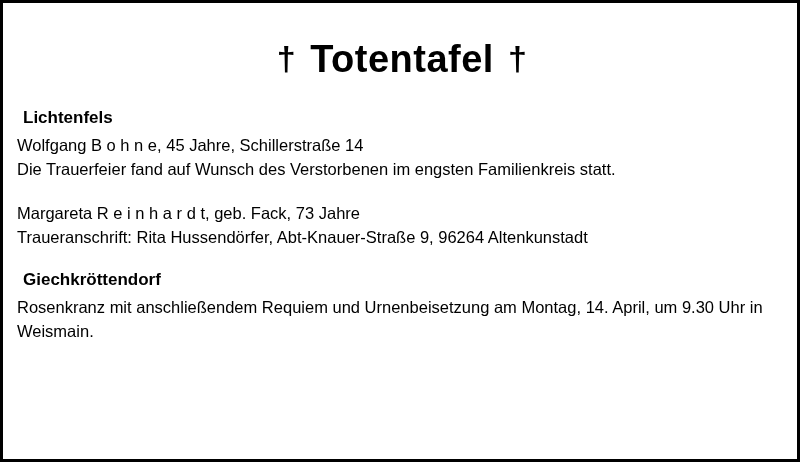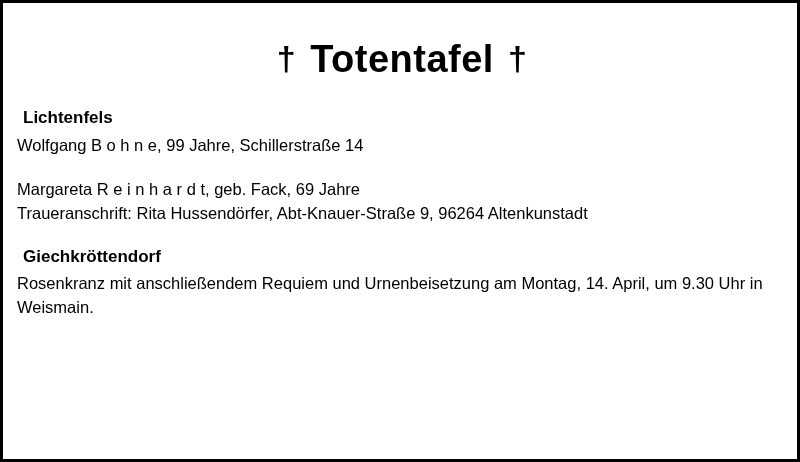--- a/index.html
+++ b/index.html
@@ -60,25 +60,26 @@
 <body>
 
 <div class="notice">
 
   <div class="title">
     <span class="cross">†</span><span>Totentafel</span><span class="cross">†</span>
   </div>
 
   <div class="entry">
     <div class="place">Lichtenfels</div>
-    <div class="line spaced">Wolfgang B o h n e, 99 Jahre, Schillerstraße 14</div>
+    <div class="line spaced">Wolfgang B o h n e, 45 Jahre, Schillerstraße 14</div>
+    <div class="line">Die Trauerfeier fand auf Wunsch des Verstorbenen im engsten Familienkreis statt.</div>
   </div>
 
   <div class="entry">
-    <div class="line spaced">Margareta R e i n h a r d t, geb. Fack, 69 Jahre</div>
+    <div class="line spaced">Margareta R e i n h a r d t, geb. Fack, 73 Jahre</div>
     <div class="line">Traueranschrift: Rita Hussendörfer, Abt-Knauer-Straße 9, 96264 Altenkunstadt</div>
   </div>
 
   <div class="entry">
     <div class="place">Giechkröttendorf</div>
     <div class="line">Rosenkranz mit anschließendem Requiem und Urnenbeisetzung am Montag, 14. April, um 9.30 Uhr in Weismain.</div>
   </div>
 
 </div>
 

